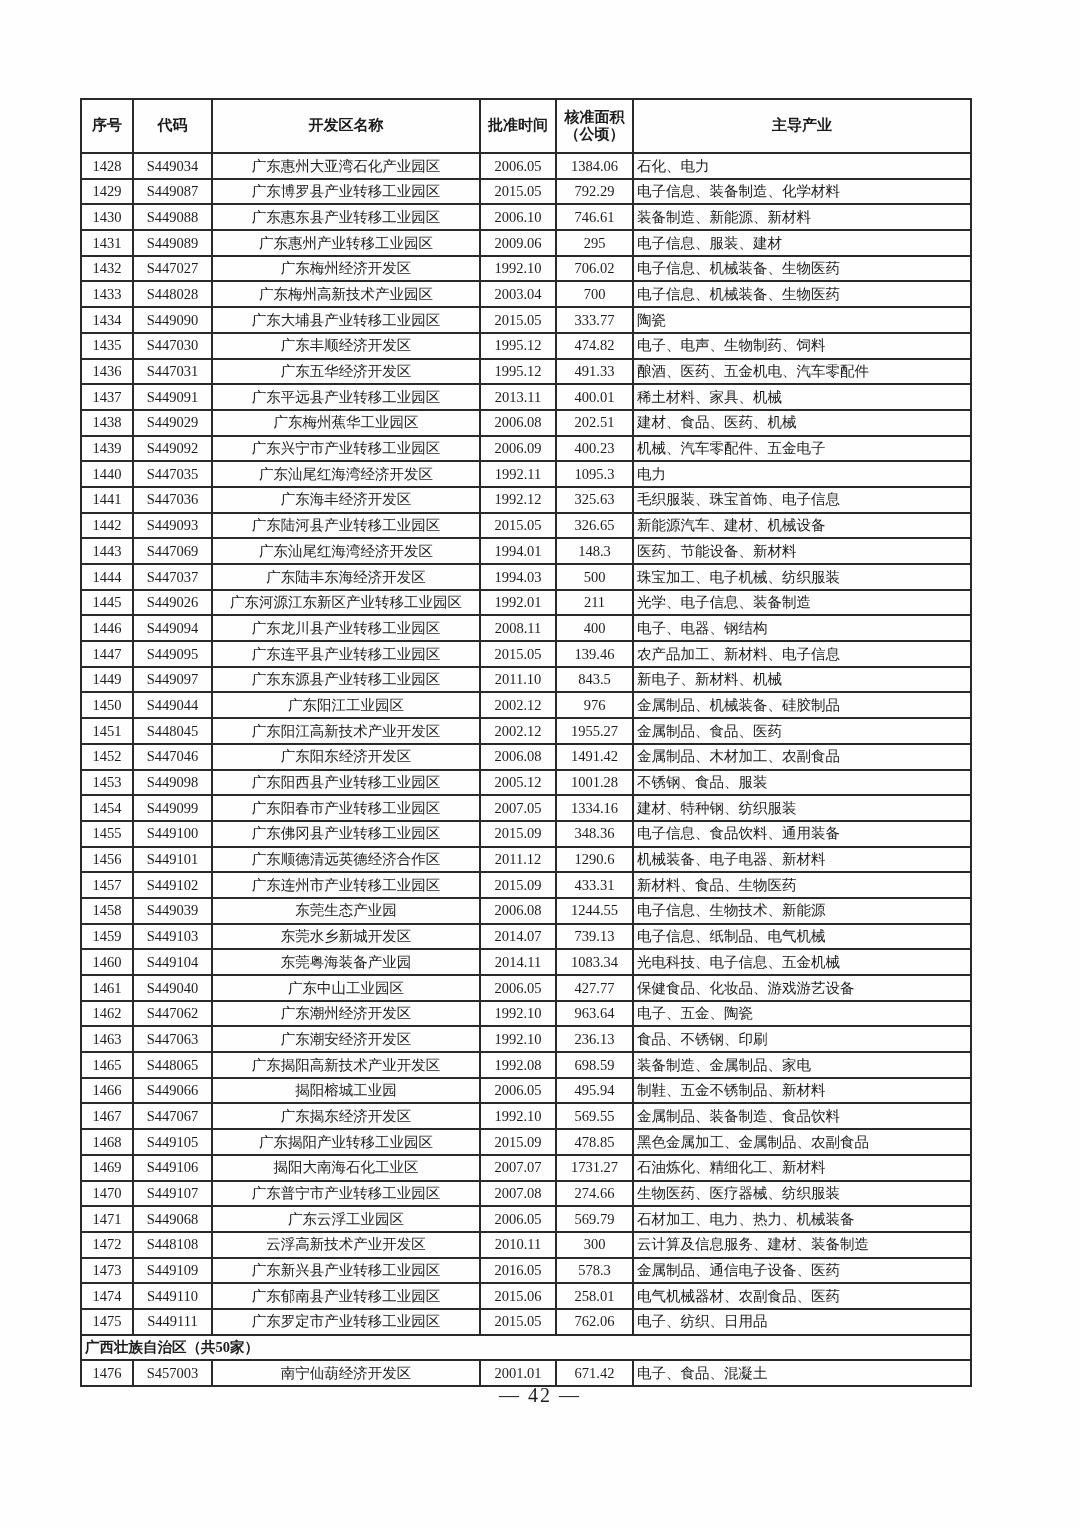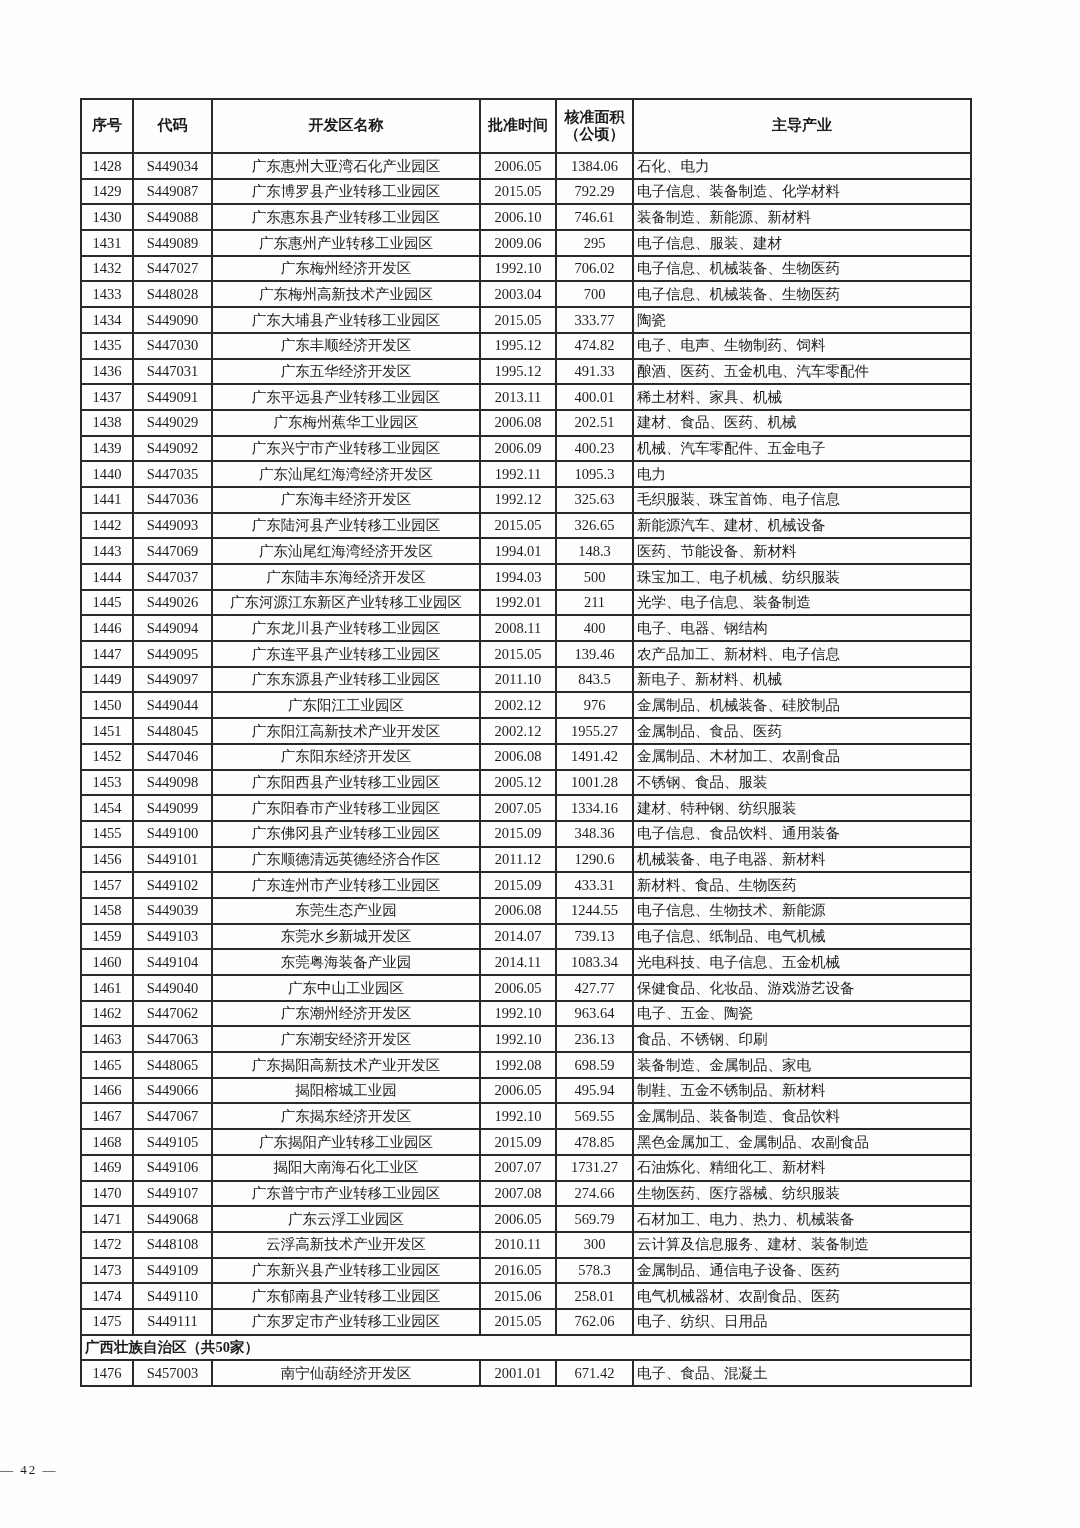--- a/index.html
+++ b/index.html
@@ -52,25 +52,25 @@
   td.col-name { text-align: center; padding-left: 5px; }
   td.col-industry { text-align: left; padding-left: 7px; }
   td.section-cell {
     font-weight: bold;
     text-align: left;
     padding-left: 4px;
     font-size: 15px;
   }
   .page-number {
     position: absolute;
-    top: 1462px;
+    top: 1384px;
     left: 0;
     width: 100%;
-    text-align: left;
-    font-size: 13px;
+    text-align: center;
+    font-size: 20px;
     letter-spacing: 2px;
   }
 </style>
 </head>
 <body>
 
 <div class="page">
 
   <table class="dz-table">
     <colgroup>

